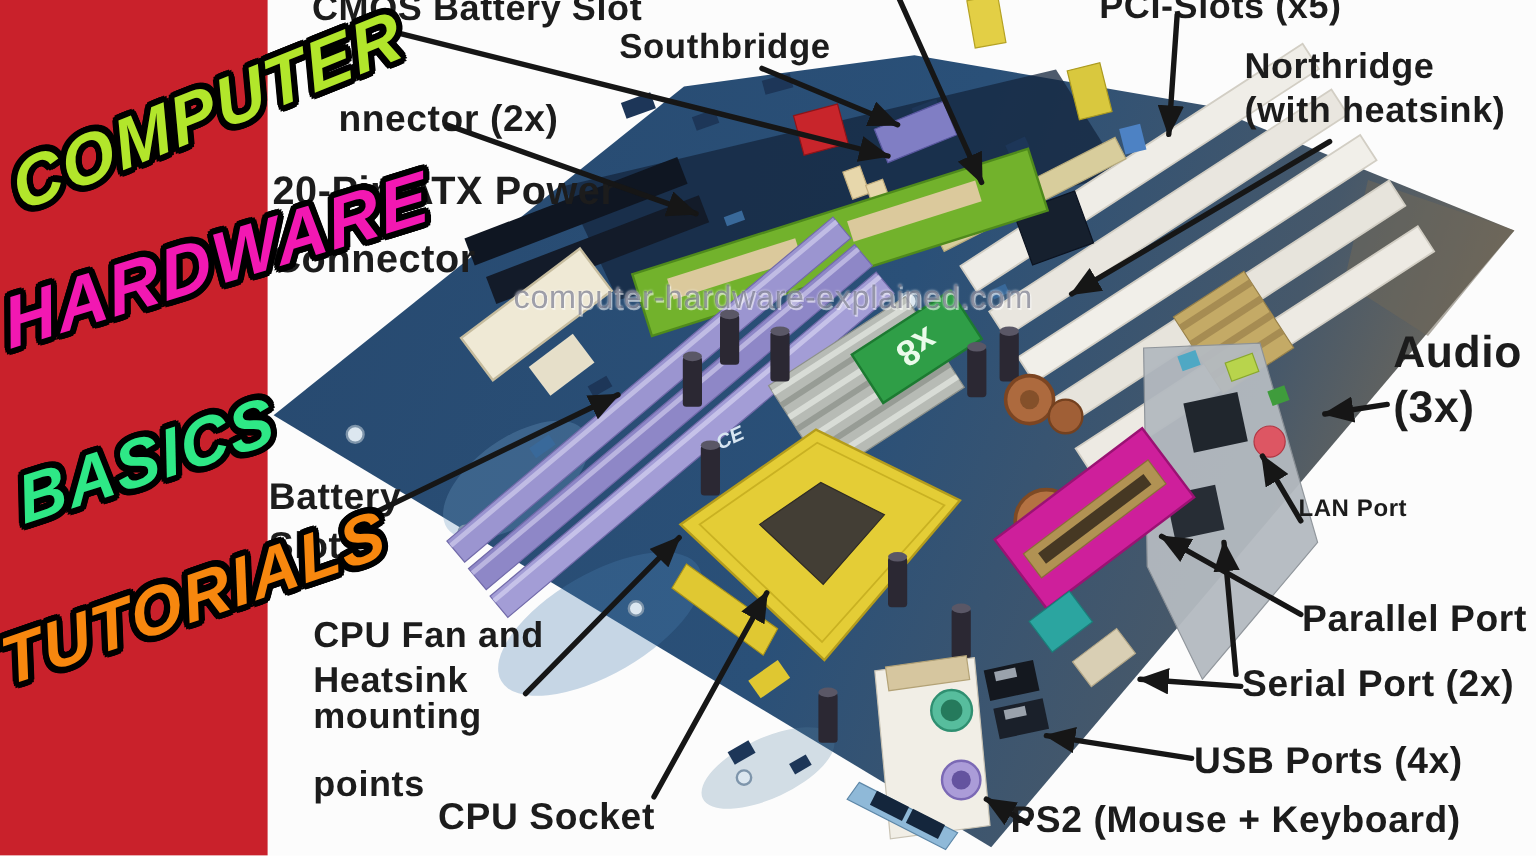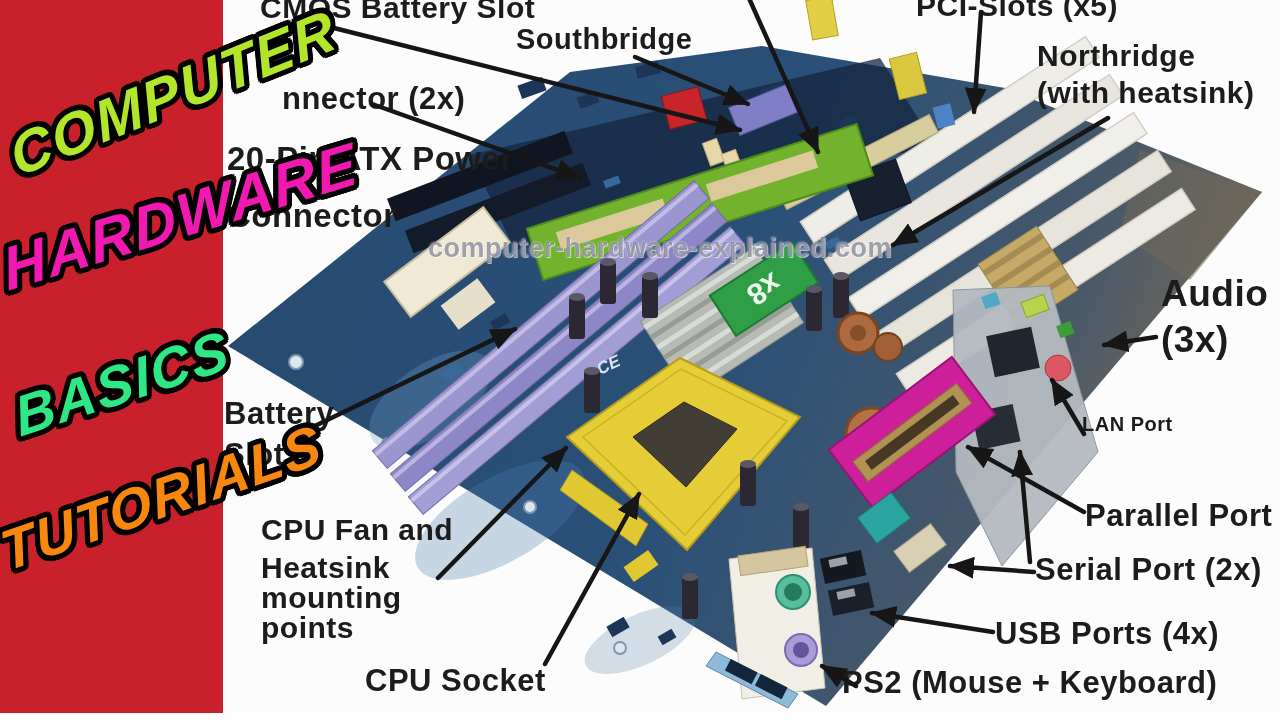--- a/index.html
+++ b/index.html
@@ -14,21 +14,21 @@
   
   .graffiti{position:absolute;z-index:7;font-weight:700;font-style:italic;line-height:1;
     white-space:nowrap;letter-spacing:2px;transform-origin:0 50%;
     text-shadow:
       -5px 0 0 #000,5px 0 0 #000,0 -5px 0 #000,0 5px 0 #000,
       -4px -4px 0 #000,4px -4px 0 #000,-4px 4px 0 #000,4px 4px 0 #000,
       -2px -5px 0 #000,2px -5px 0 #000,-2px 5px 0 #000,2px 5px 0 #000,
       -5px -2px 0 #000,5px -2px 0 #000,-5px 2px 0 #000,5px 2px 0 #000;}
   .redbar{position:absolute;z-index:5;left:0;top:0;width:223px;height:713px;}
   .bottomstrip{position:absolute;z-index:6;left:0;top:713px;width:1280px;height:7px;background:#ffffff;}
-  .watermark{position:absolute;z-index:2;left:428px;top:233px;font-size:27px;font-weight:700;
+  .watermark{position:absolute;z-index:2;left:428px;top:233px;font-size:27px;font-weight:400;
     letter-spacing:.5px;color:rgba(82,84,108,.55);
     text-shadow:0 0 2px rgba(255,255,255,.85),1px 1px 0 rgba(255,255,255,.5);white-space:nowrap;}
 </style>
 </head>
 <body>
 
 <div class="stage">
 
   <svg class="layer" style="z-index:1" viewBox="0 0 1280 720">
     <defs>
@@ -251,21 +251,21 @@
   <div class="label" style="left:995px;top:618px;font-size:31px">USB Ports (4x)</div>
   <div class="label" style="left:842px;top:667px;font-size:31px">PS2 (Mouse  + Keyboard)</div>
   <div class="label" style="left:224px;top:388px;font-size:31px">
     <div class="ln" style="margin-top:10px">Battery</div>
     <div class="ln" style="margin-top:10px">Slot</div>
   </div>
   <div class="label" style="left:261px;top:515px;font-size:30px">
     <div class="ln">CPU Fan and</div>
     <div class="ln" style="margin-top:8px">Heatsink</div>
     <div class="ln" style="margin-top:0">mounting</div>
-    <div class="ln" style="margin-top:0">points</div>
+    <div class="ln" style="margin-top:26px">points</div>
   </div>
   <div class="label" style="left:365px;top:665px;font-size:31px">CPU Socket</div>
 
   <svg class="layer" style="z-index:4;pointer-events:none" viewBox="0 0 1280 720">
     <defs>
       <marker id="ah" markerWidth="26" markerHeight="22" refX="24" refY="11" orient="auto" markerUnits="userSpaceOnUse">
         <path d="M0,0 L26,11 L0,22 Z" fill="#161616"></path>
       </marker>
     </defs>
     <g stroke="#161616" stroke-width="4.5" stroke-linecap="round" fill="none">

